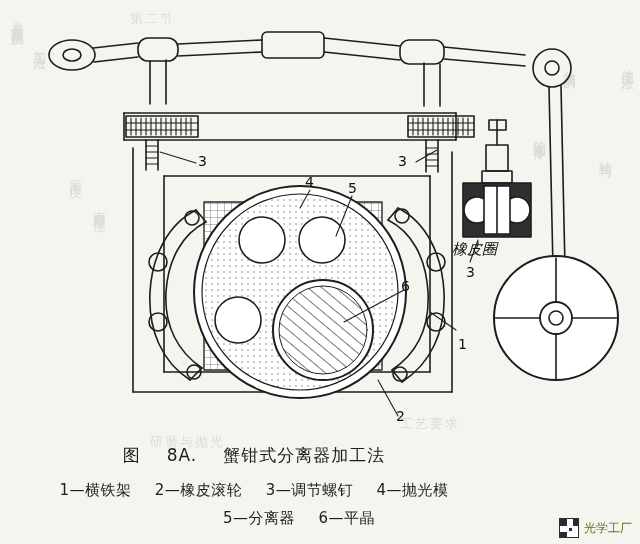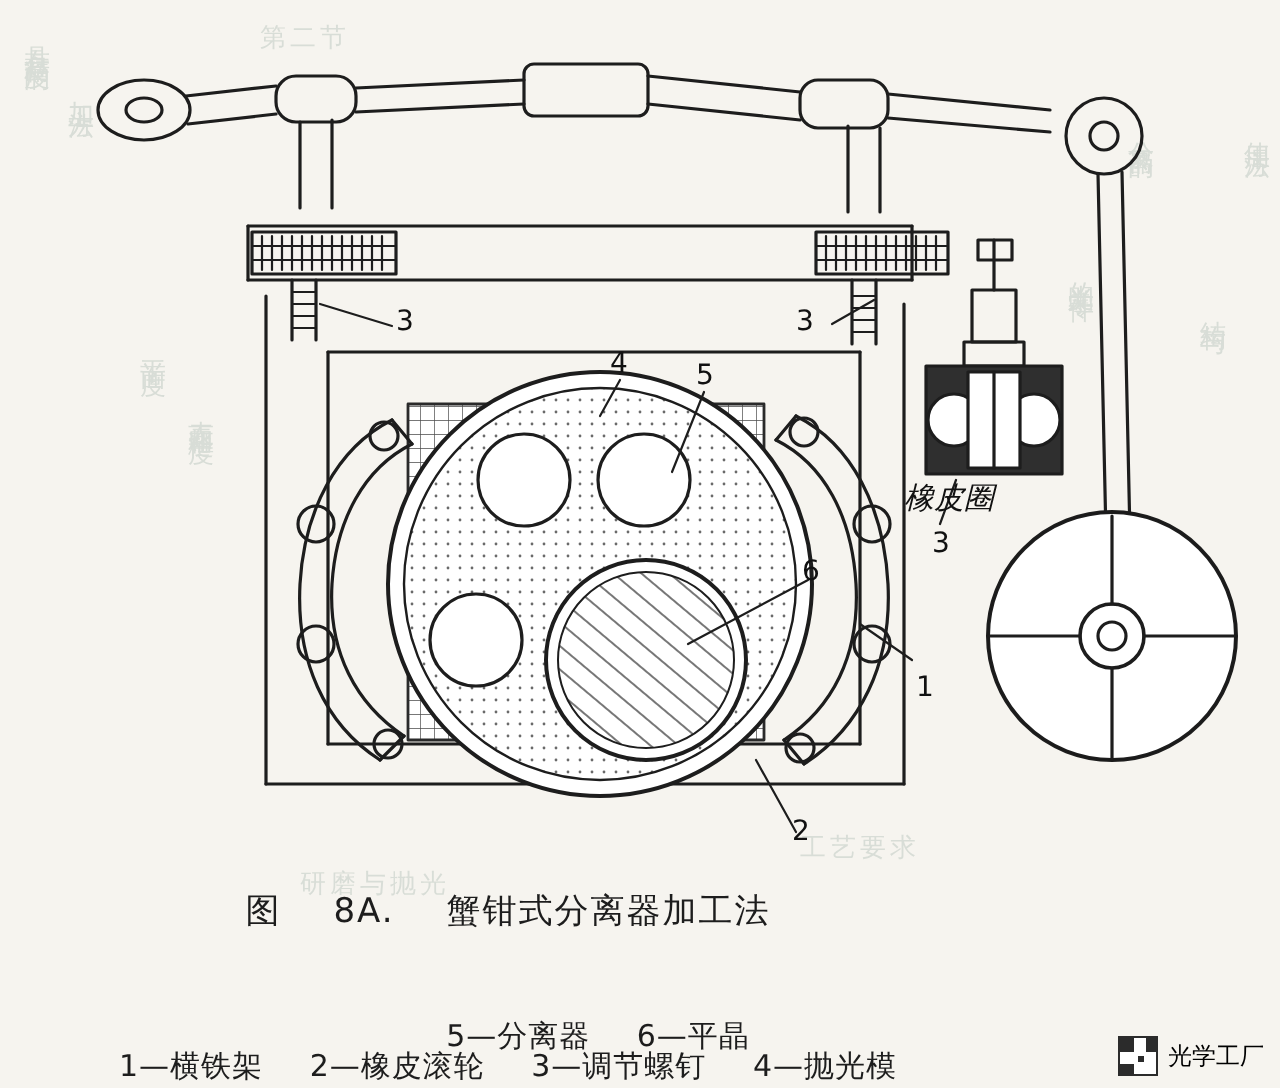--- a/index.html
+++ b/index.html
@@ -58,21 +58,20 @@
     letter-spacing: 1px;
   }
   .cap-title .gap {
     display: inline-block;
     width: 26px;
   }
   .cap-legend1 {
     top: 481px;
     font-size: 15px;
     letter-spacing: .5px;
-    margin-top: 43px;
   }
   .cap-legend2 {
     top: 509px;
     font-size: 15px;
     letter-spacing: .5px;
     margin-left: 45px;
   }
   .legend-item {
     display: inline-block;
     margin: 0 9px;
@@ -92,21 +91,21 @@
       linear-gradient(#2b2b2b,#2b2b2b) 0 0/7px 7px no-repeat,
       linear-gradient(#2b2b2b,#2b2b2b) 13px 0/7px 7px no-repeat,
       linear-gradient(#2b2b2b,#2b2b2b) 0 13px/7px 7px no-repeat,
       linear-gradient(#2b2b2b,#2b2b2b) 9px 9px/3px 3px no-repeat,
       #ffffff;
     border: 1px solid #2b2b2b;
     box-sizing: border-box;
   }
   .footer-badge .badge-text {
     font-size: 12px;
-    color: #000000;
+    color: #4d7c0f;
   }
   .label {
     position: absolute;
     font-size: 14px;
     color: #111;
     font-family: "DejaVu Sans", sans-serif;
   }
   .label.cn {
     font-size: 15px;
     font-style: italic;

